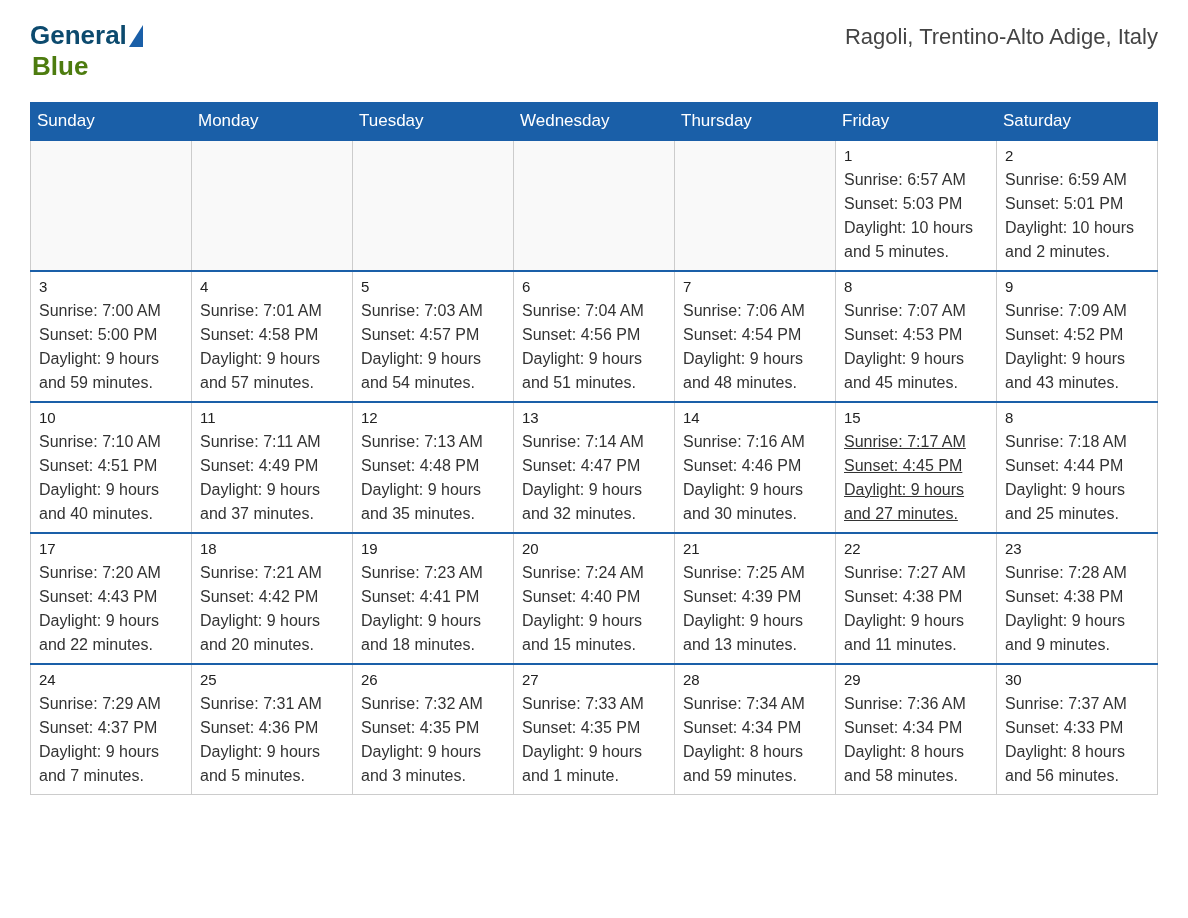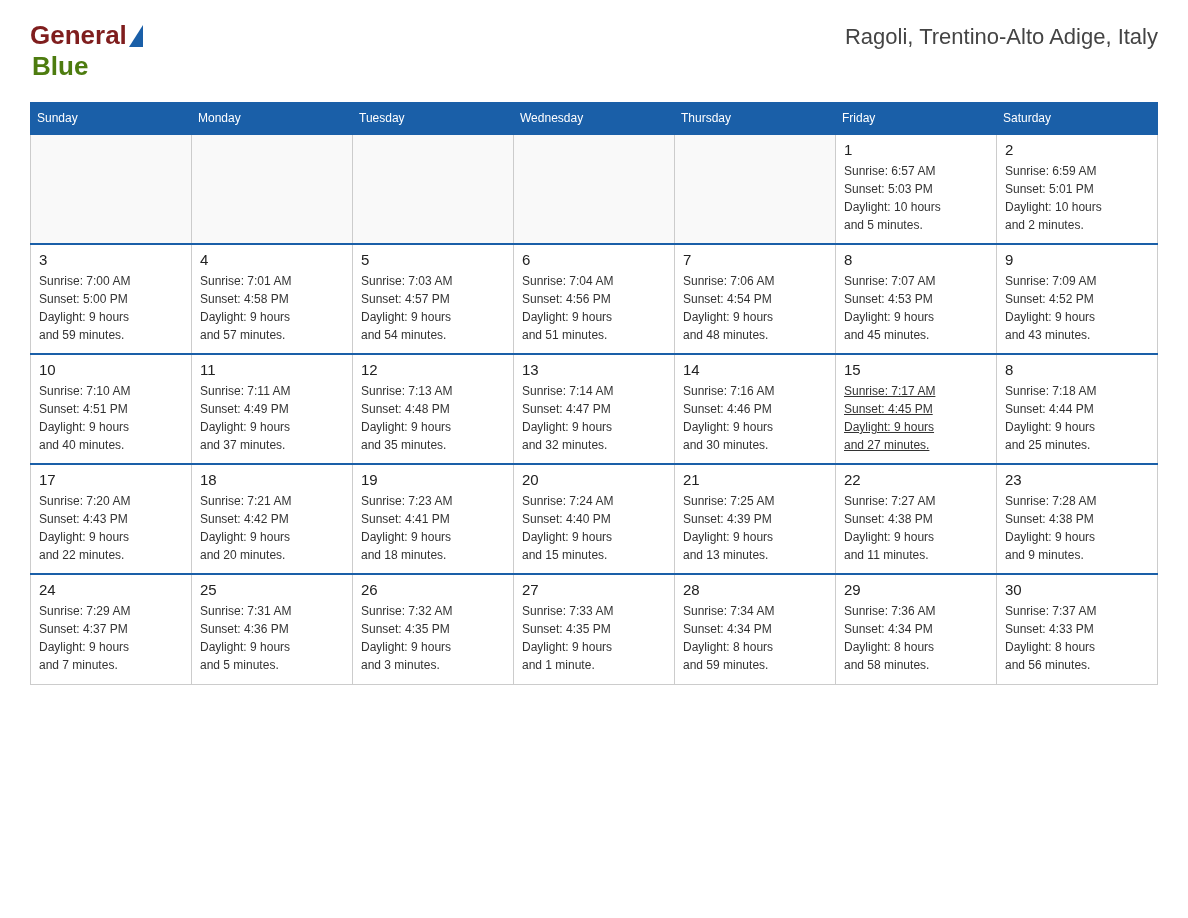--- a/index.html
+++ b/index.html
@@ -12,21 +12,21 @@
     }
     .header {
       display: flex;
       justify-content: space-between;
       align-items: flex-start;
       margin-bottom: 20px;
     }
     .logo-text-general {
       font-size: 26px;
       font-weight: bold;
-      color: #7f1d1d;
+      color: #0c4a6e;
     }
     .logo-triangle {
       width: 0;
       height: 0;
       border-left: 14px solid transparent;
       border-bottom: 22px solid #1a5fa8;
       display: inline-block;
       margin-left: 2px;
       vertical-align: middle;
     }
@@ -62,21 +62,21 @@
     table {
       width: 100%;
       border-collapse: collapse;
       table-layout: fixed;
     }
     thead tr {
       background-color: #1a5fa8;
     }
     thead th {
       color: #fff;
-      font-size: 12px;
+      font-size: 17px;
       font-weight: normal;
       padding: 8px 6px;
       text-align: left;
       border: 1px solid #1a5fa8;
     }
     tbody tr {
       vertical-align: top;
       border-top: 2px solid #1a5fa8;
     }
     tbody td {
@@ -93,21 +93,21 @@
       border-left: 1px solid #ccc;
     }
     .day-number {
       font-size: 15px;
       font-weight: normal;
       color: #222;
       display: block;
       margin-bottom: 4px;
     }
     .day-info {
-      font-size: 12px;
+      font-size: 16px;
       color: #333;
       line-height: 1.5;
     }
     .empty-cell {
       background: #f9f9f9;
     }
   </style>
 </head>
 <body>
 

